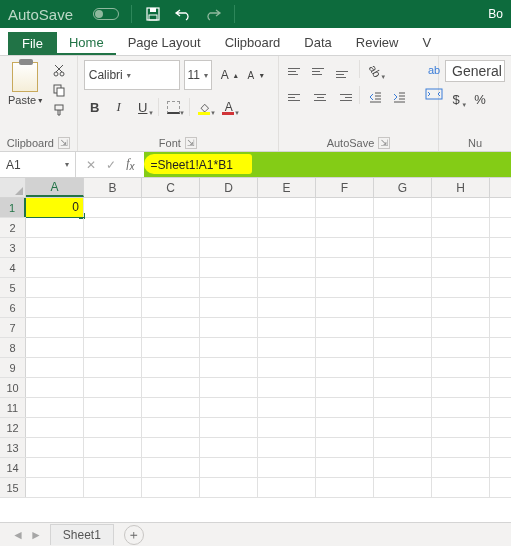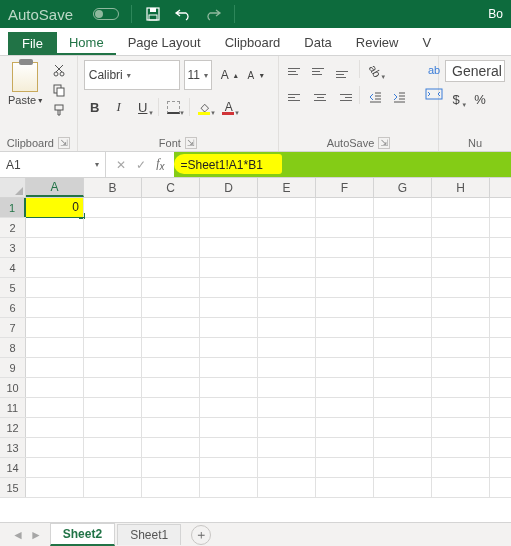--- a/index.html
+++ b/index.html
@@ -57,21 +57,21 @@
   .al-line { height:1px; background:#666; }
   .wrap-col { display:flex; flex-direction:column; gap:4px; margin-left:6px; }
   .wrap-btn { width:24px; height:20px; border:1px solid transparent; display:flex; align-items:center; justify-content:center; font-size:11px; color:#3b7dd8; }
 
   .num-top { display:flex; }
   .num-combo { height:22px; border:1px solid #c8c6c4; background:#fff; padding:0 6px; display:flex; align-items:center; font-size:14px; gap:6px; width:60px; }
   .num-bot { display:flex; gap:2px; margin-top:6px; }
 
   
   .fbar-row { height:26px; border-bottom:1px solid #d4d4d4; display:flex; align-items:stretch; }
-  .namebox { width:106px; border-right:1px solid #d4d4d4; display:flex; align-items:center; padding:0 6px; justify-content:space-between; background:#fff; }
+  .namebox { width:76px; border-right:1px solid #d4d4d4; display:flex; align-items:center; padding:0 6px; justify-content:space-between; background:#fff; }
   .namebox .dd { font-size:8px; color:#666; }
   .fx-btns { display:flex; align-items:center; gap:10px; padding:0 10px; color:#a6a6a6; }
   .fx-btns .fx { font-style:italic; font-family:Georgia,serif; color:#666; }
   .formula { flex:1; display:flex; align-items:center; padding:0 6px; background:#84cc16; position:relative; }
   .formula-hl { position:absolute; left:0; top:2px; height:20px; background:#ffff00; border-radius:10px 3px 3px 10px; z-index:0; }
   .formula-text { position:relative; z-index:1; font-size:12px; color:#222; }
 
   
   .colhdr-row { height:20px; display:flex; background:#f3f2f1; border-bottom:1px solid #d4d4d4; }
   .corner { width:26px; border-right:1px solid #d4d4d4; background:#e6e6e6; position:relative; }
@@ -534,16 +534,15 @@
       <div class="cell"></div>
       <div class="cell"></div>
     </div>
 </div>
 
 <div class="sheetbar">
   <div class="nav-arrows">
     <span>◄</span>
     <span>►</span>
   </div>
-  <div class="sheet-tab active">Sheet2</div>
   <div class="sheet-tab">Sheet1</div>
   <div class="addsheet">＋</div>
 </div>
 
 </body></html>

